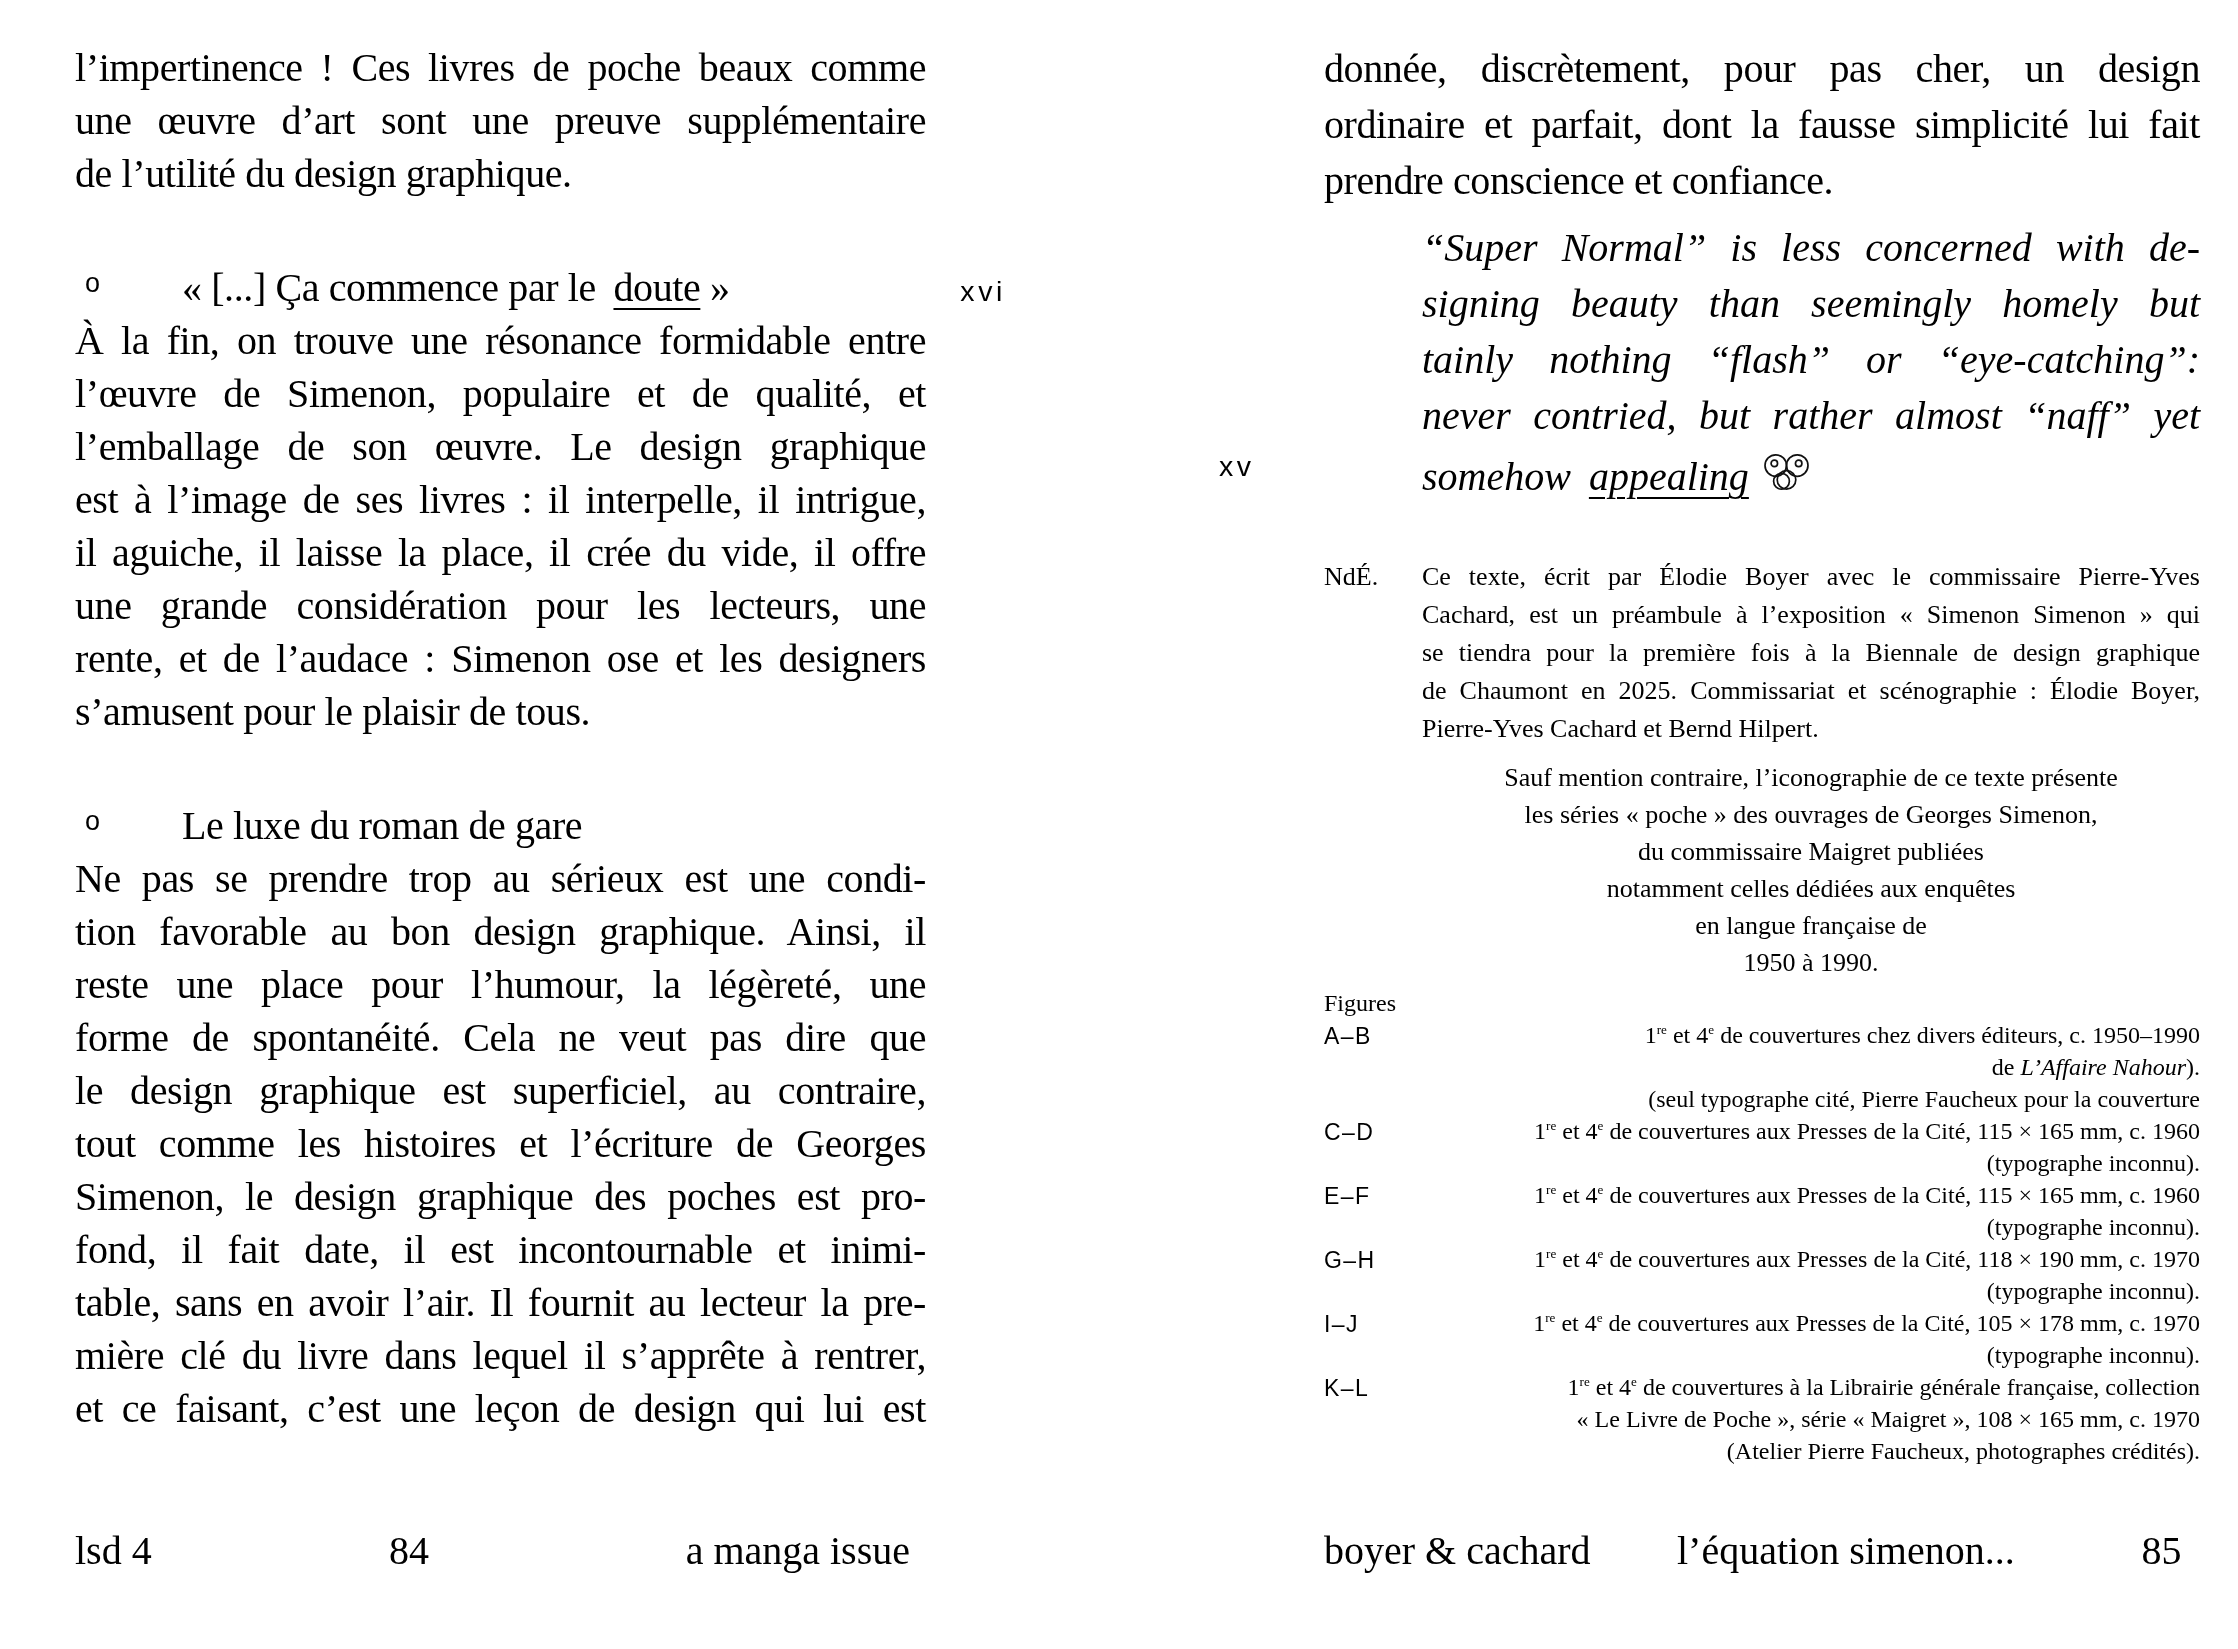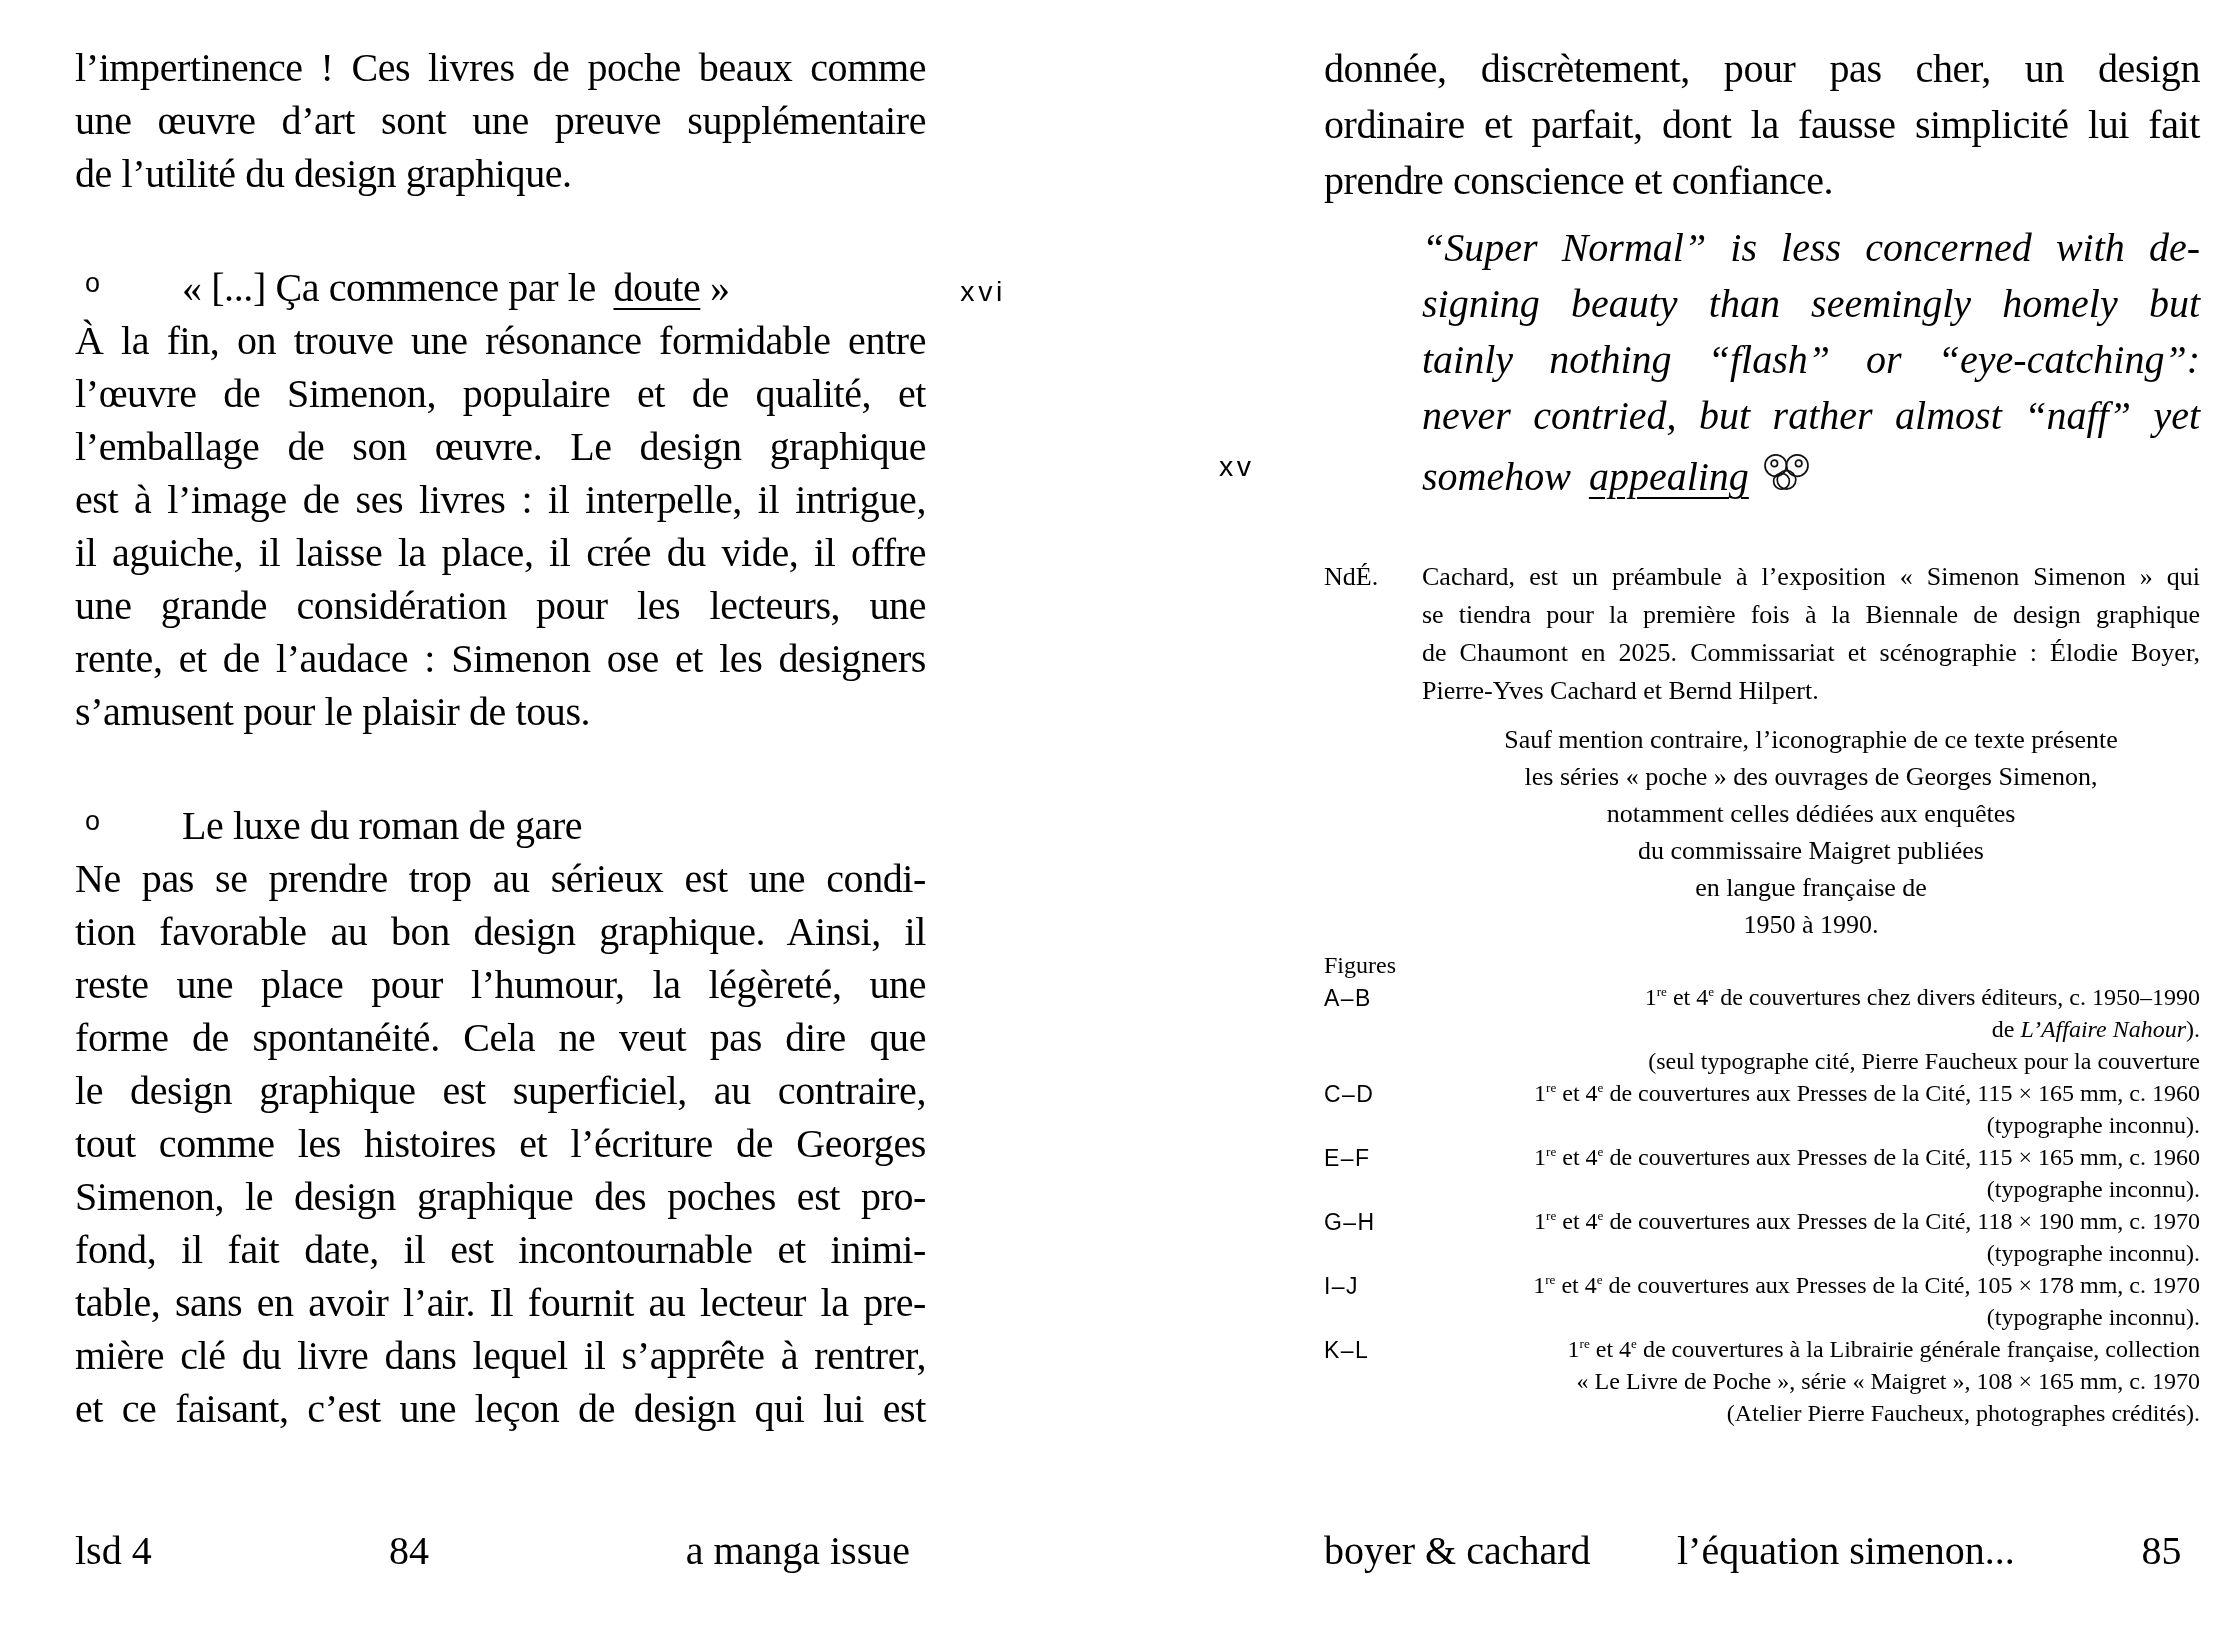--- a/index.html
+++ b/index.html
@@ -143,32 +143,33 @@
           </g>
         </svg>
       </span>
     </div>
     <span class="margin-ref">xv</span>
   </div>
 
   <div class="note-row">
     <span class="note-label">NdÉ.</span>
     <div>
+        <div class="tline">Ce texte, écrit par Élodie Boyer avec le commissaire Pierre-Yves</div>
         <div class="tline">Cachard, est un préambule à l’exposition « Simenon Simenon » qui</div>
         <div class="tline">se tiendra pour la première fois à la Biennale de design graphique</div>
         <div class="tline">de Chaumont en 2025. Commissariat et scénographie : Élodie Boyer,</div>
         <div class="tline end">Pierre-Yves Cachard et Bernd Hilpert.</div>
       </div>
   </div>
 
   <div class="center-note">
       <div class="cline">Sauf mention contraire, l’iconographie de ce texte présente</div>
       <div class="cline">les séries « poche » des ouvrages de Georges Simenon,</div>
+      <div class="cline">du commissaire Maigret publiées</div>
       <div class="cline">notamment celles dédiées aux enquêtes</div>
-      <div class="cline">du commissaire Maigret publiées</div>
       <div class="cline">en langue française de</div>
       <div class="cline">1950 à 1990.</div>
     </div>
 
   <div class="figures">
     <div class="figures-heading">Figures</div>
     <div>
         <div class="fig-row">
           <span class="fig-label">A–B</span>
           <div class="fline">1<sup>re</sup> et 4<sup>e</sup> de couvertures chez divers éditeurs, c. 1950–1990</div>

